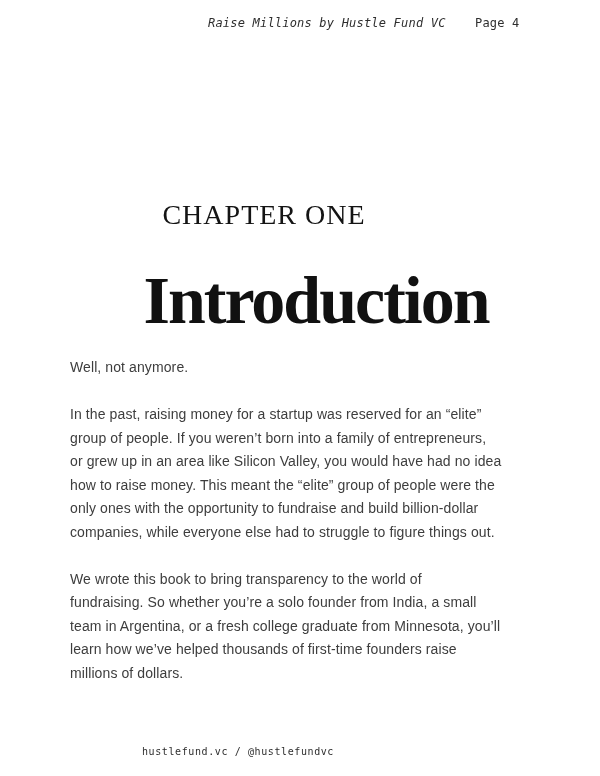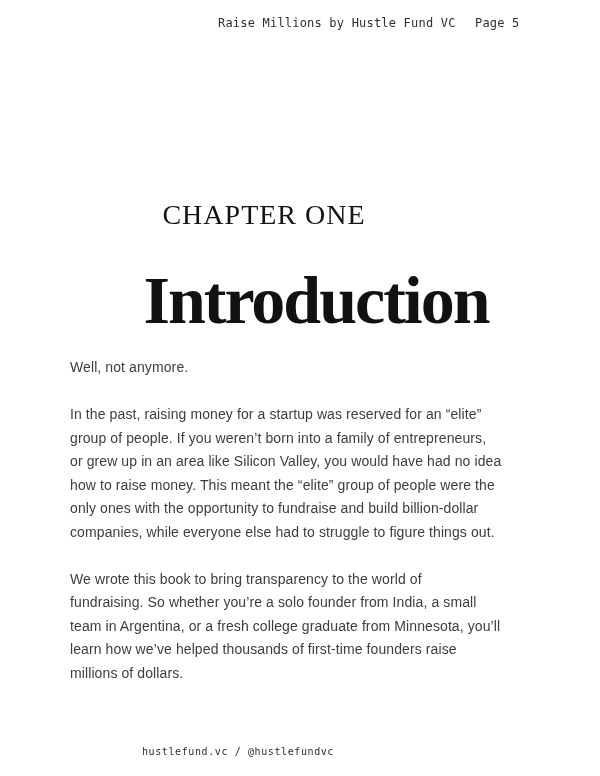--- a/index.html
+++ b/index.html
@@ -22,23 +22,24 @@
     left: 0;
     width: 600px;
     height: 16px;
     font-family: "DejaVu Sans Mono", "Liberation Mono", monospace;
     font-size: 12px;
     line-height: 16px;
     color: #2e2e2e;
   }
   .running-head .book-title {
     position: absolute;
-    left: 218px;
+    left: 208px;
     white-space: nowrap;
     letter-spacing: 0.2px;
+    font-style: italic;
   }
   .running-head .page-number {
     position: absolute;
     left: 475px;
     white-space: nowrap;
     letter-spacing: 0.2px;
   }
   
   .chapter-kicker {
     position: absolute;
@@ -96,21 +97,21 @@
     color: #2e2e2e;
   }
 </style>
 </head>
 <body>
 
 <div class="page">
 
   <div class="running-head">
     <span class="book-title">Raise Millions by Hustle Fund VC</span>
-    <span class="page-number">Page 5</span>
+    <span class="page-number">Page 4</span>
   </div>
 
   <div class="chapter-kicker">CHAPTER ONE</div>
 
   <h1 class="chapter-title">Introduction</h1>
 
   <div class="body-copy">
     <p>Well, not anymore.</p>
     <p>In the past, raising money for a startup was reserved for an “elite”
 group of people. If you weren’t born into a family of entrepreneurs,

